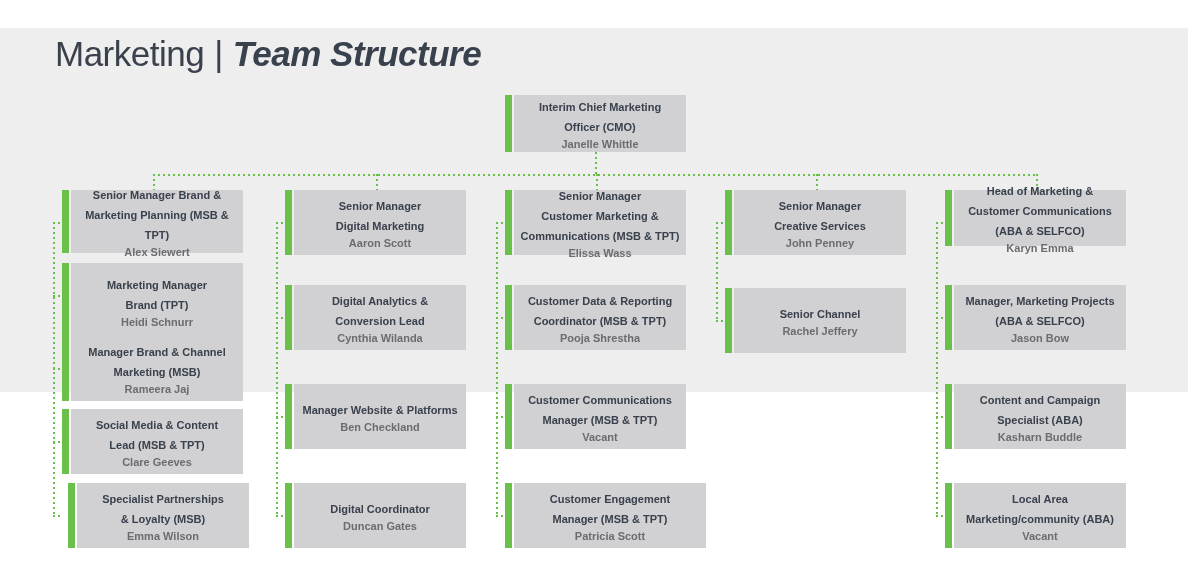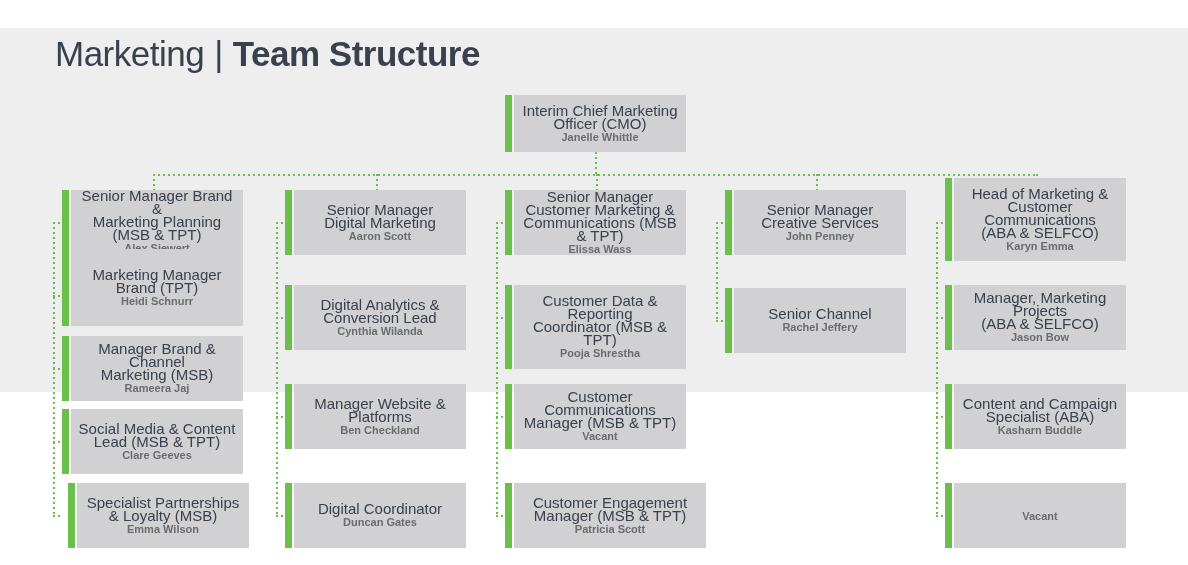--- a/index.html
+++ b/index.html
@@ -4,29 +4,29 @@
 <style>
   html,body{margin:0;padding:0;background:#ffffff;}
   #stage{
     position:relative;width:1188px;height:565px;overflow:hidden;
     background:var(--page,#ffffff);
     font-family:"Liberation Sans", sans-serif;
   }
   .band{position:absolute;left:0;top:28px;width:1188px;height:364px;background:var(--band,#efeeef);}
   .title{position:absolute;left:55px;top:34px;font-size:35px;color:var(--headtext,#39414d);letter-spacing:-0.5px;white-space:nowrap;}
   .title .sep{font-weight:300;margin:0 10px;}
-  .title .strong{font-weight:700;}
+  .title .strong{font-weight:700;font-style:italic;}
   .box{position:absolute;width:181px;}
   .box .bar{position:absolute;left:0;top:0;bottom:0;width:7px;background:var(--green,#6bbf4b);}
   .box .body{
     position:absolute;left:9px;right:0;top:0;bottom:0;background:var(--box,#d1d0d2);
     display:flex;flex-direction:column;justify-content:center;align-items:center;
     text-align:center;padding:2px 6px;box-sizing:border-box;
   }
-  .role{font-size:15px;font-weight:400;color:var(--headtext,#39414d);line-height:13px;white-space:pre-line;}
+  .role{font-size:11px;font-weight:700;color:var(--headtext,#39414d);line-height:20px;white-space:pre-line;}
   .pname{font-size:11px;font-weight:700;color:var(--nametext,#6b6c6f);line-height:13px;margin-top:1px;}
   .dot-h{position:absolute;height:2px;background-image:repeating-linear-gradient(90deg,var(--green,#6bbf4b) 0 2px,transparent 2px 5px);}
   .dot-v{position:absolute;width:2px;background-image:repeating-linear-gradient(180deg,var(--green,#6bbf4b) 0 2px,transparent 2px 5px);}
 </style>
 </head>
 <body>
 
 <div id="stage" style="--green: #6bbf4b; --box: #d1d0d2; --headtext: #39414d; --nametext: #6b6c6f; --band: #efeeef; --page: #ffffff;">
   <div class="band"></div>
 
@@ -78,21 +78,21 @@
     </div>
   <div id="columns">
       <div class="box" style="left: 62px; top: 190px; height: 63px;">
         <span class="bar"></span>
         <div class="body">
           <div class="role">Senior Manager Brand &amp;
 Marketing Planning (MSB &amp; TPT)</div>
           <div class="pname">Alex Siewert</div>
         </div>
       </div>
-      <div class="box" style="left: 62px; top: 249px; height: 77px;">
+      <div class="box" style="left: 62px; top: 263px; height: 77px;">
         <span class="bar"></span>
         <div class="body">
           <div class="role">Marketing Manager
 Brand (TPT)</div>
           <div class="pname">Heidi Schnurr</div>
         </div>
       </div>
       <div class="box" style="left: 62px; top: 336px; height: 65px;">
         <span class="bar"></span>
         <div class="body">
@@ -149,21 +149,21 @@
       </div>
       <div class="box" style="left: 505px; top: 190px; height: 65px;">
         <span class="bar"></span>
         <div class="body">
           <div class="role">Senior Manager
 Customer Marketing &amp;
 Communications (MSB &amp; TPT)</div>
           <div class="pname">Elissa Wass</div>
         </div>
       </div>
-      <div class="box" style="left: 505px; top: 285px; height: 84px;">
+      <div class="box" style="left: 505px; top: 285px; height: 65px;">
         <span class="bar"></span>
         <div class="body">
           <div class="role">Customer Data &amp; Reporting
 Coordinator (MSB &amp; TPT)</div>
           <div class="pname">Pooja Shrestha</div>
         </div>
       </div>
       <div class="box" style="left: 505px; top: 384px; height: 65px;">
         <span class="bar"></span>
         <div class="body">
@@ -188,21 +188,21 @@
           <div class="pname">John Penney</div>
         </div>
       </div>
       <div class="box" style="left: 725px; top: 288px; height: 65px;">
         <span class="bar"></span>
         <div class="body">
           <div class="role">Senior Channel</div>
           <div class="pname">Rachel Jeffery</div>
         </div>
       </div>
-      <div class="box" style="left: 945px; top: 178px; height: 83px;">
+      <div class="box" style="left: 945px; top: 190px; height: 56px;">
         <span class="bar"></span>
         <div class="body">
           <div class="role">Head of Marketing &amp;
 Customer Communications
 (ABA &amp; SELFCO)</div>
           <div class="pname">Karyn Emma</div>
         </div>
       </div>
       <div class="box" style="left: 945px; top: 285px; height: 65px;">
         <span class="bar"></span>
@@ -216,17 +216,19 @@
         <span class="bar"></span>
         <div class="body">
           <div class="role">Content and Campaign
 Specialist (ABA)</div>
           <div class="pname">Kasharn Buddle</div>
         </div>
       </div>
       <div class="box" style="left: 945px; top: 483px; height: 65px;">
         <span class="bar"></span>
         <div class="body">
+          <div class="role">Local Area
+Marketing/community (ABA)</div>
           <div class="pname">Vacant</div>
         </div>
       </div>
     </div>
 </div>
 
 </body></html>

